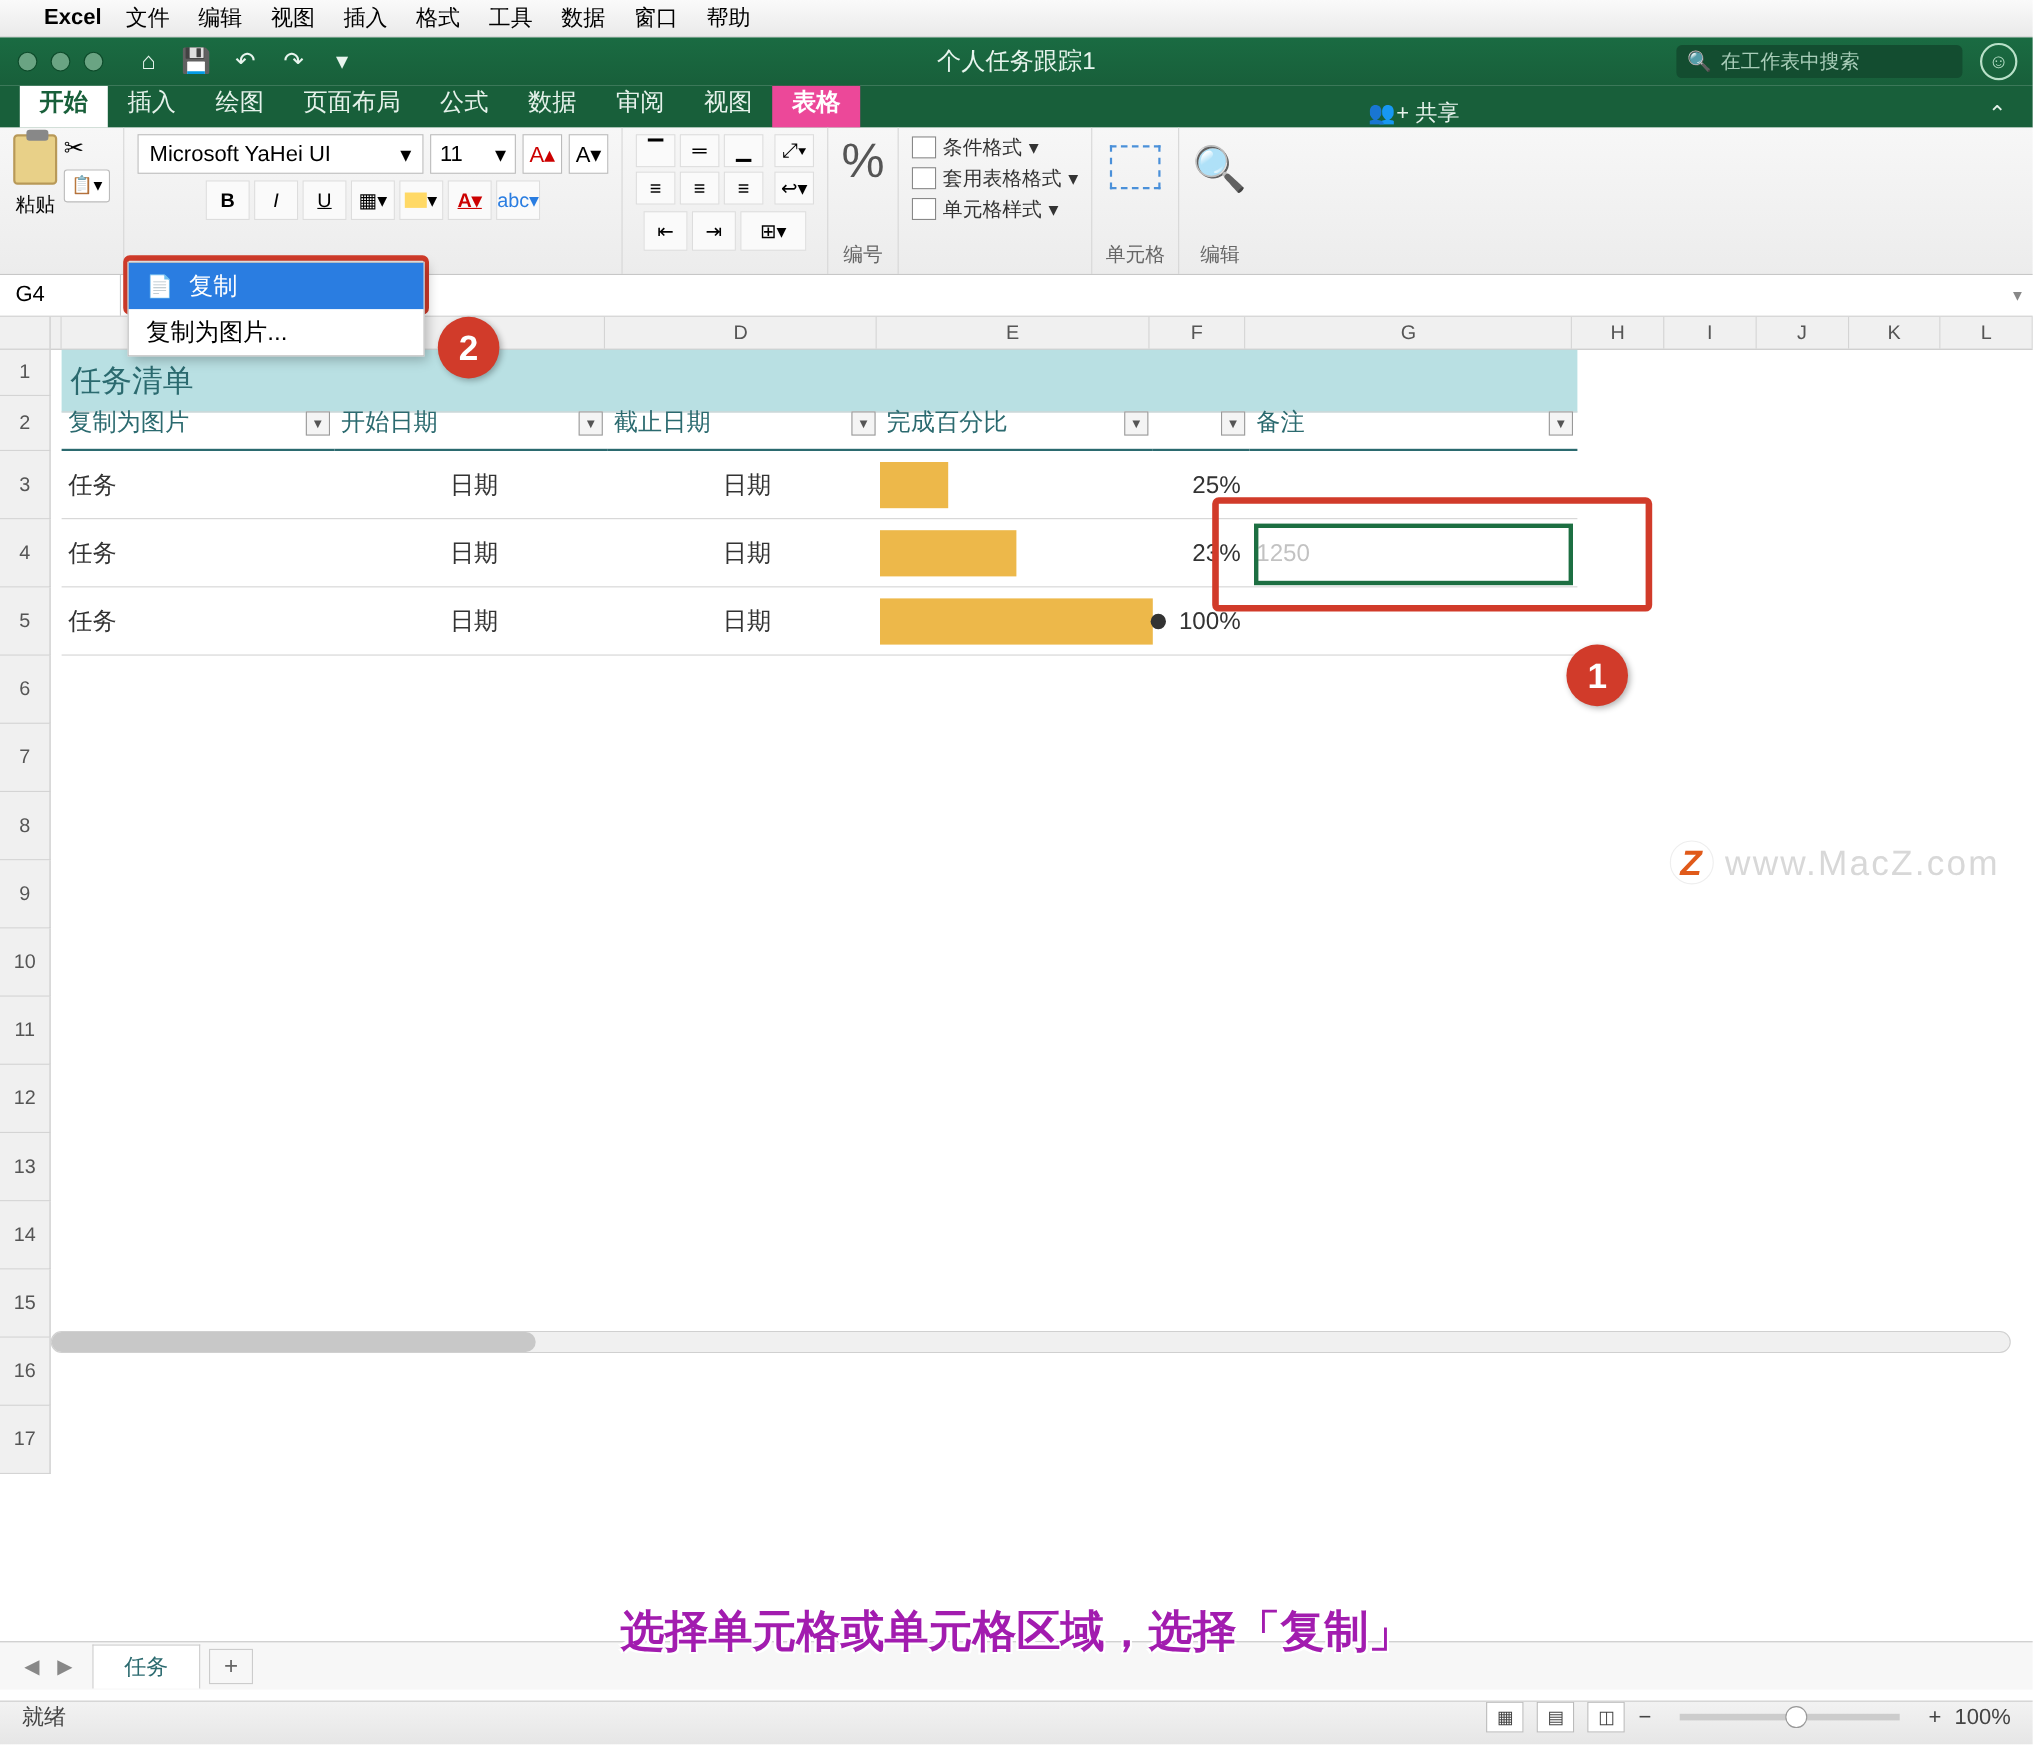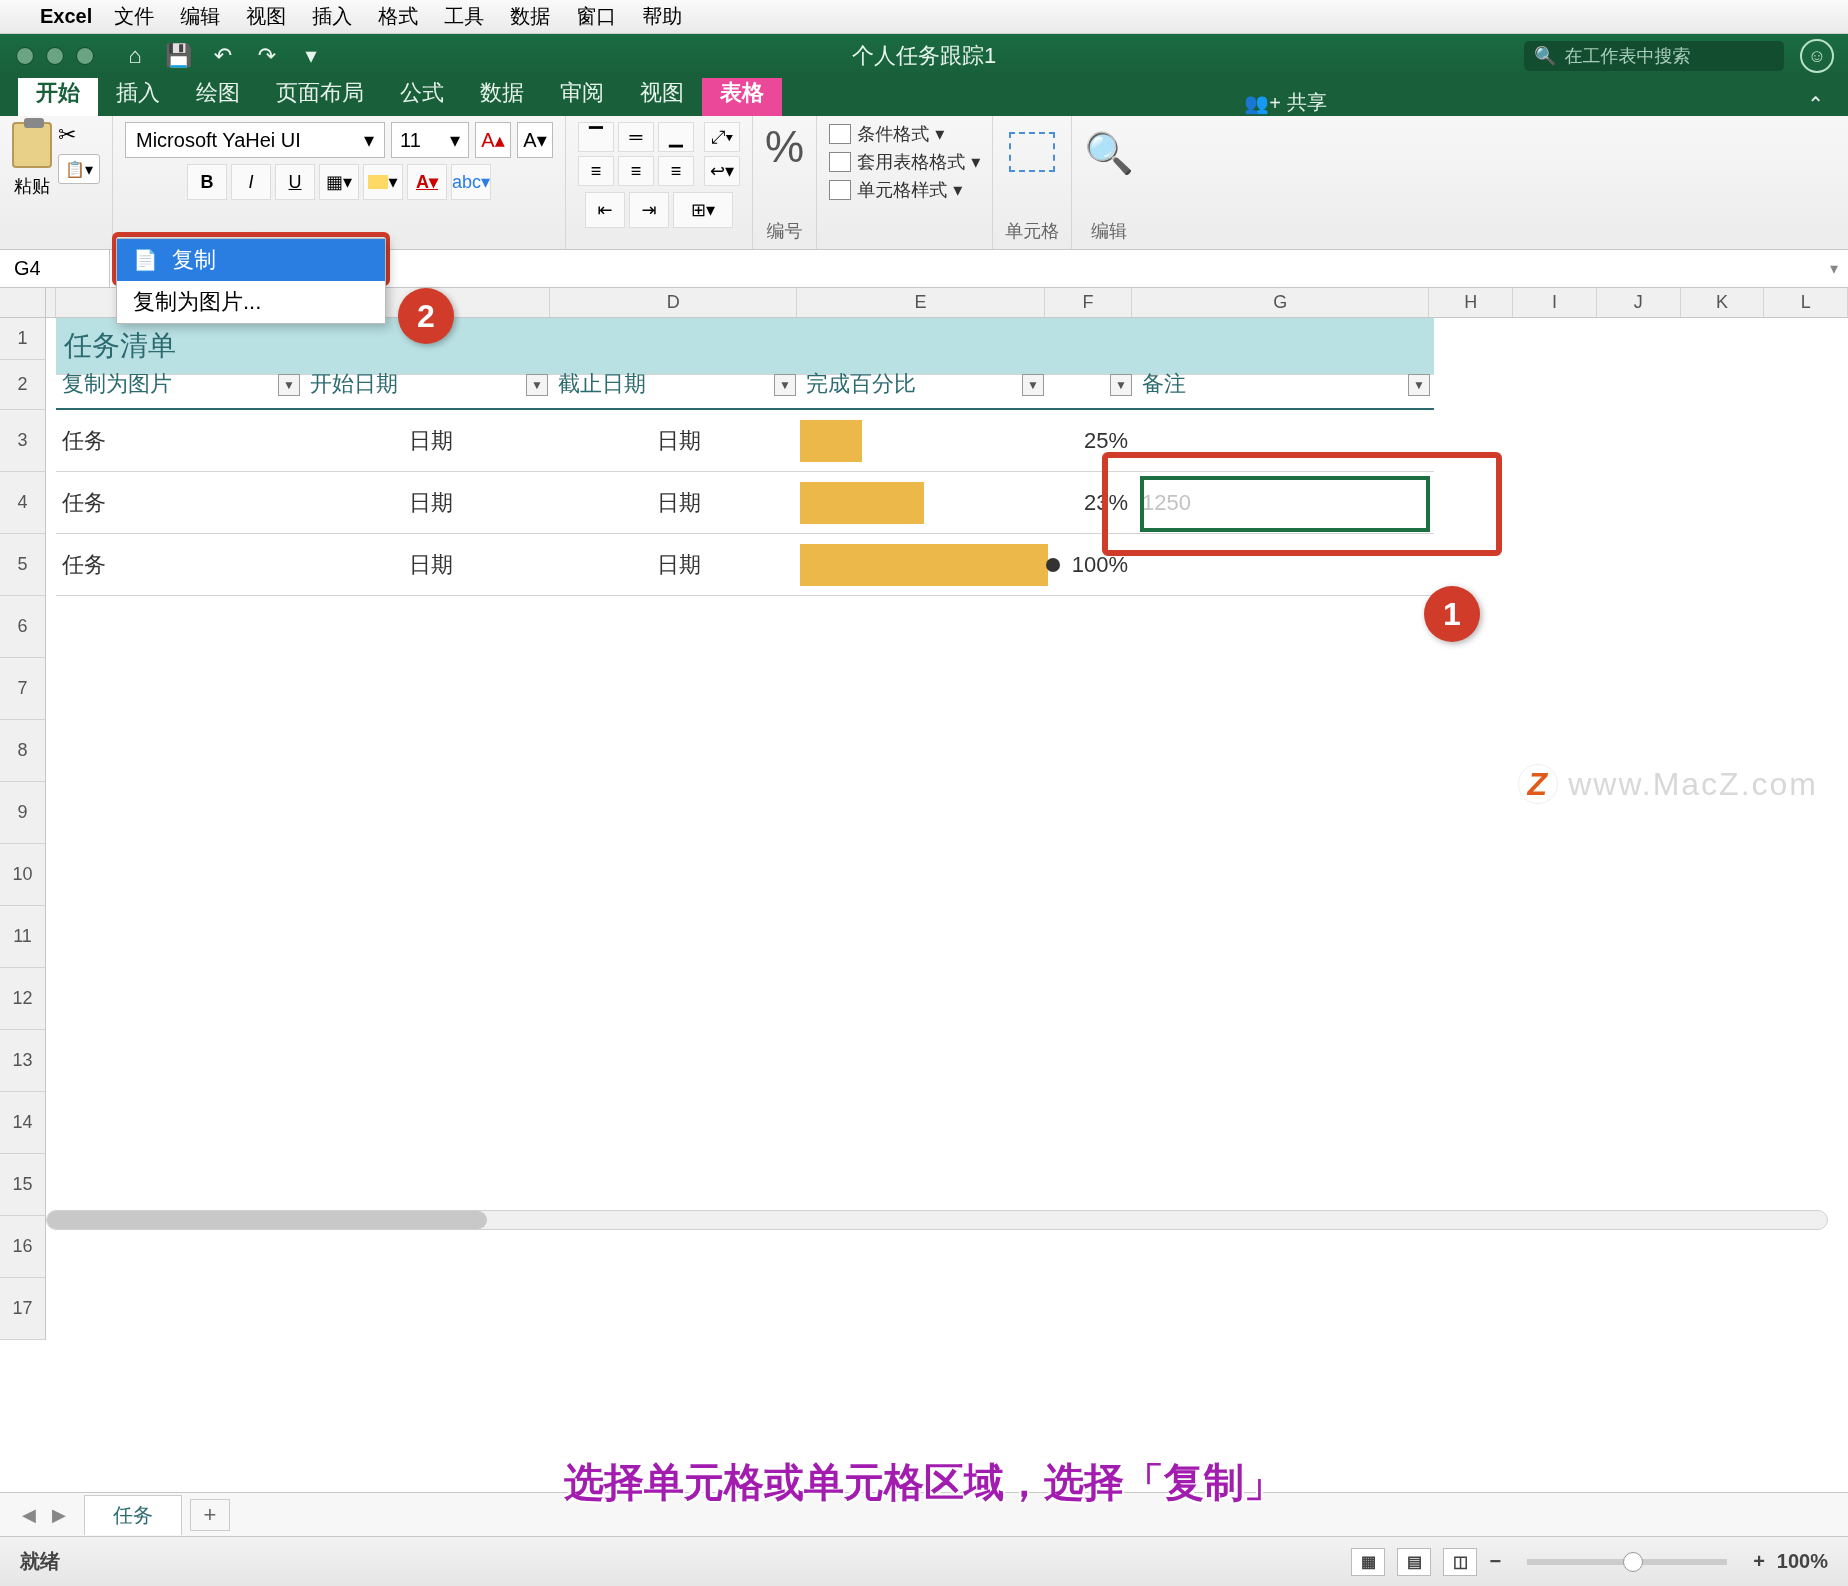--- a/index.html
+++ b/index.html
@@ -124,21 +124,21 @@
 .hscroll { position: absolute; left: 46px; bottom: 110px; right: 20px; height: 20px; background: #f0f0f0; border: 1px solid #d0d0d0; border-radius: 10px; }
 .hscroll .thumb { position: absolute; left: 0; width: 440px; height: 100%; background: #c8c8c8; border-radius: 10px; }
 
 
 .sheet-tabs { position: absolute; bottom: 50px; left: 0; right: 0; height: 44px; background: #f7f7f7; border-top: 1px solid #c7c7c7; display: flex; align-items: center; padding-left: 14px; }
 .nav-arrow { width: 30px; height: 30px; display: flex; align-items: center; justify-content: center; color: #888; font-size: 18px; }
 .sheet-tab { padding: 6px 28px; font-size: 20px; color: #2b6a6f; border: 1px solid #ccc; border-bottom: none; background: #fff; margin-left: 10px; }
 .add-sheet { width: 40px; height: 32px; border: 1px solid #ccc; margin-left: 8px; display: flex; align-items: center; justify-content: center; font-size: 22px; color: #666; }
 
 
-.status-bar { position: absolute; bottom: 0; left: 0; right: 0; height: 50px; background: linear-gradient(#f2f2f2,#e6e6e6); border-top: 1px solid #c7c7c7; display: flex; align-items: center; padding: 0 20px; font-size: 20px; color: #444; font-weight: bold; }
+.status-bar { position: absolute; bottom: 0; left: 0; right: 0; height: 40px; background: linear-gradient(#f2f2f2,#e6e6e6); border-top: 1px solid #c7c7c7; display: flex; align-items: flex-start; padding: 0 20px; font-size: 20px; color: #444; }
 .view-btns { margin-left: auto; display: flex; gap: 12px; align-items: center; }
 .vb { width: 34px; height: 28px; border: 1px solid #bbb; background: #fff; display: flex; align-items: center; justify-content: center; font-size: 16px; }
 .zoom-slider { width: 200px; height: 6px; background: #ccc; position: relative; margin: 0 14px; }
 .zoom-slider .knob { position: absolute; left: 96px; top: -7px; width: 20px; height: 20px; border-radius: 50%; background: #fff; border: 1px solid #999; }
 
 
 .caption { position: absolute; bottom: 76px; left: 50%; transform: translateX(-50%); font-size: 40px; font-weight: bold; color: #a21caf; text-shadow: -2px -2px 0 #fff, 2px -2px 0 #fff, -2px 2px 0 #fff, 2px 2px 0 #fff; z-index: 40; }
 
 
 .watermark { position: absolute; right: 30px; top: 764px; font-size: 32px; color: #d8d8d8; letter-spacing: 2px; display: flex; align-items: center; gap: 10px; }

